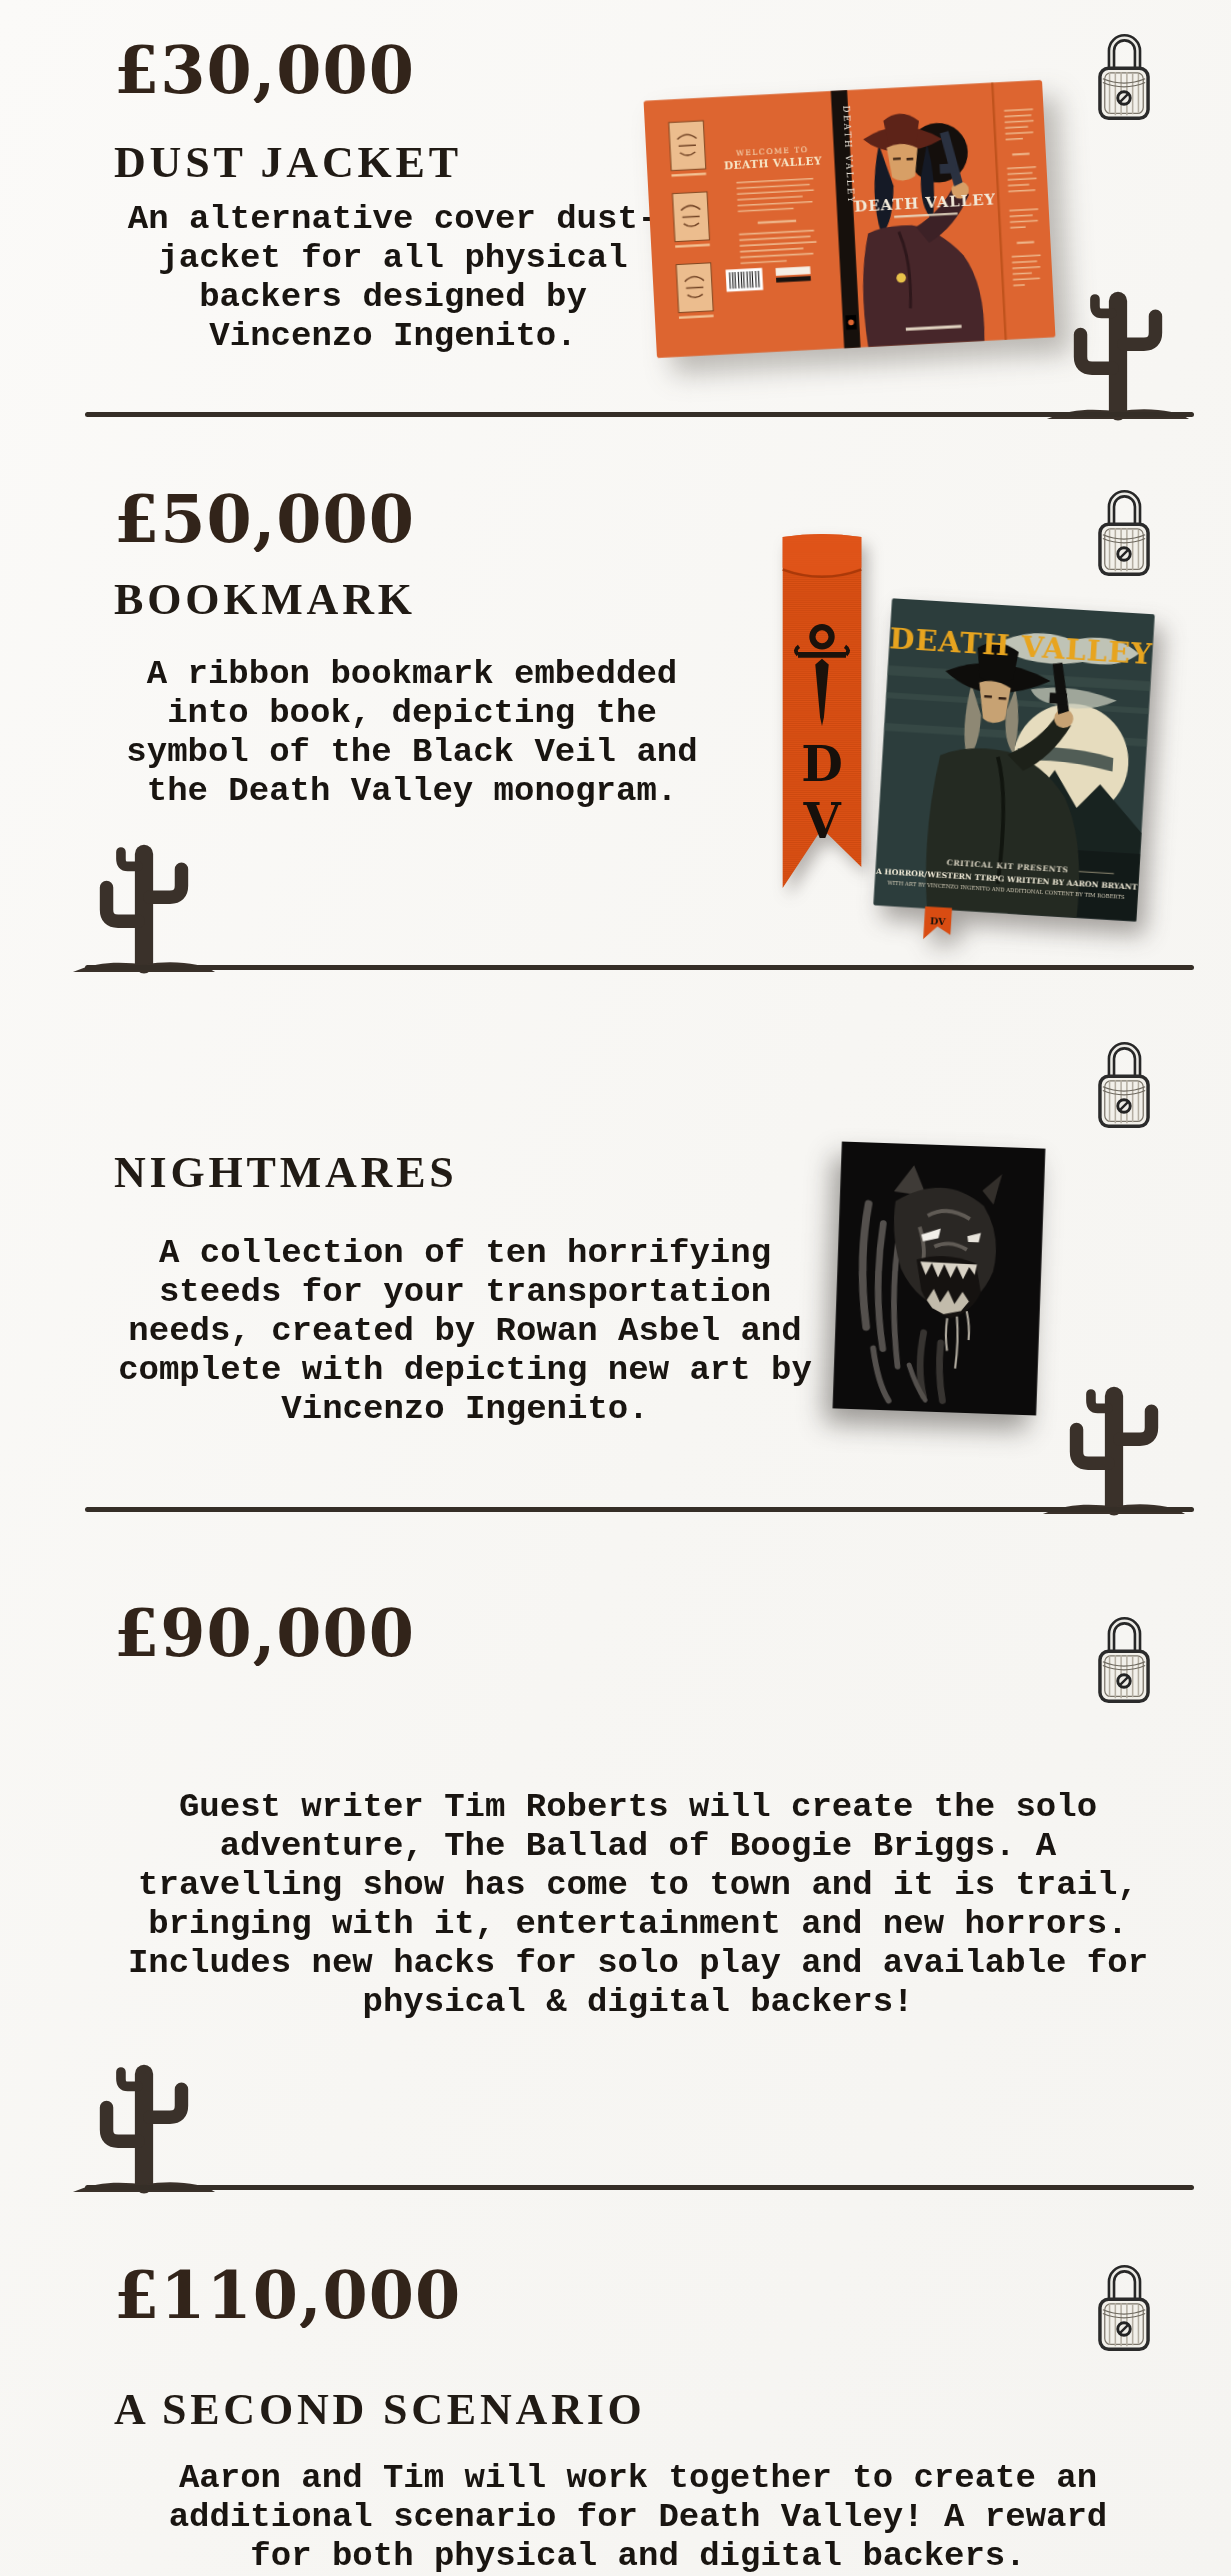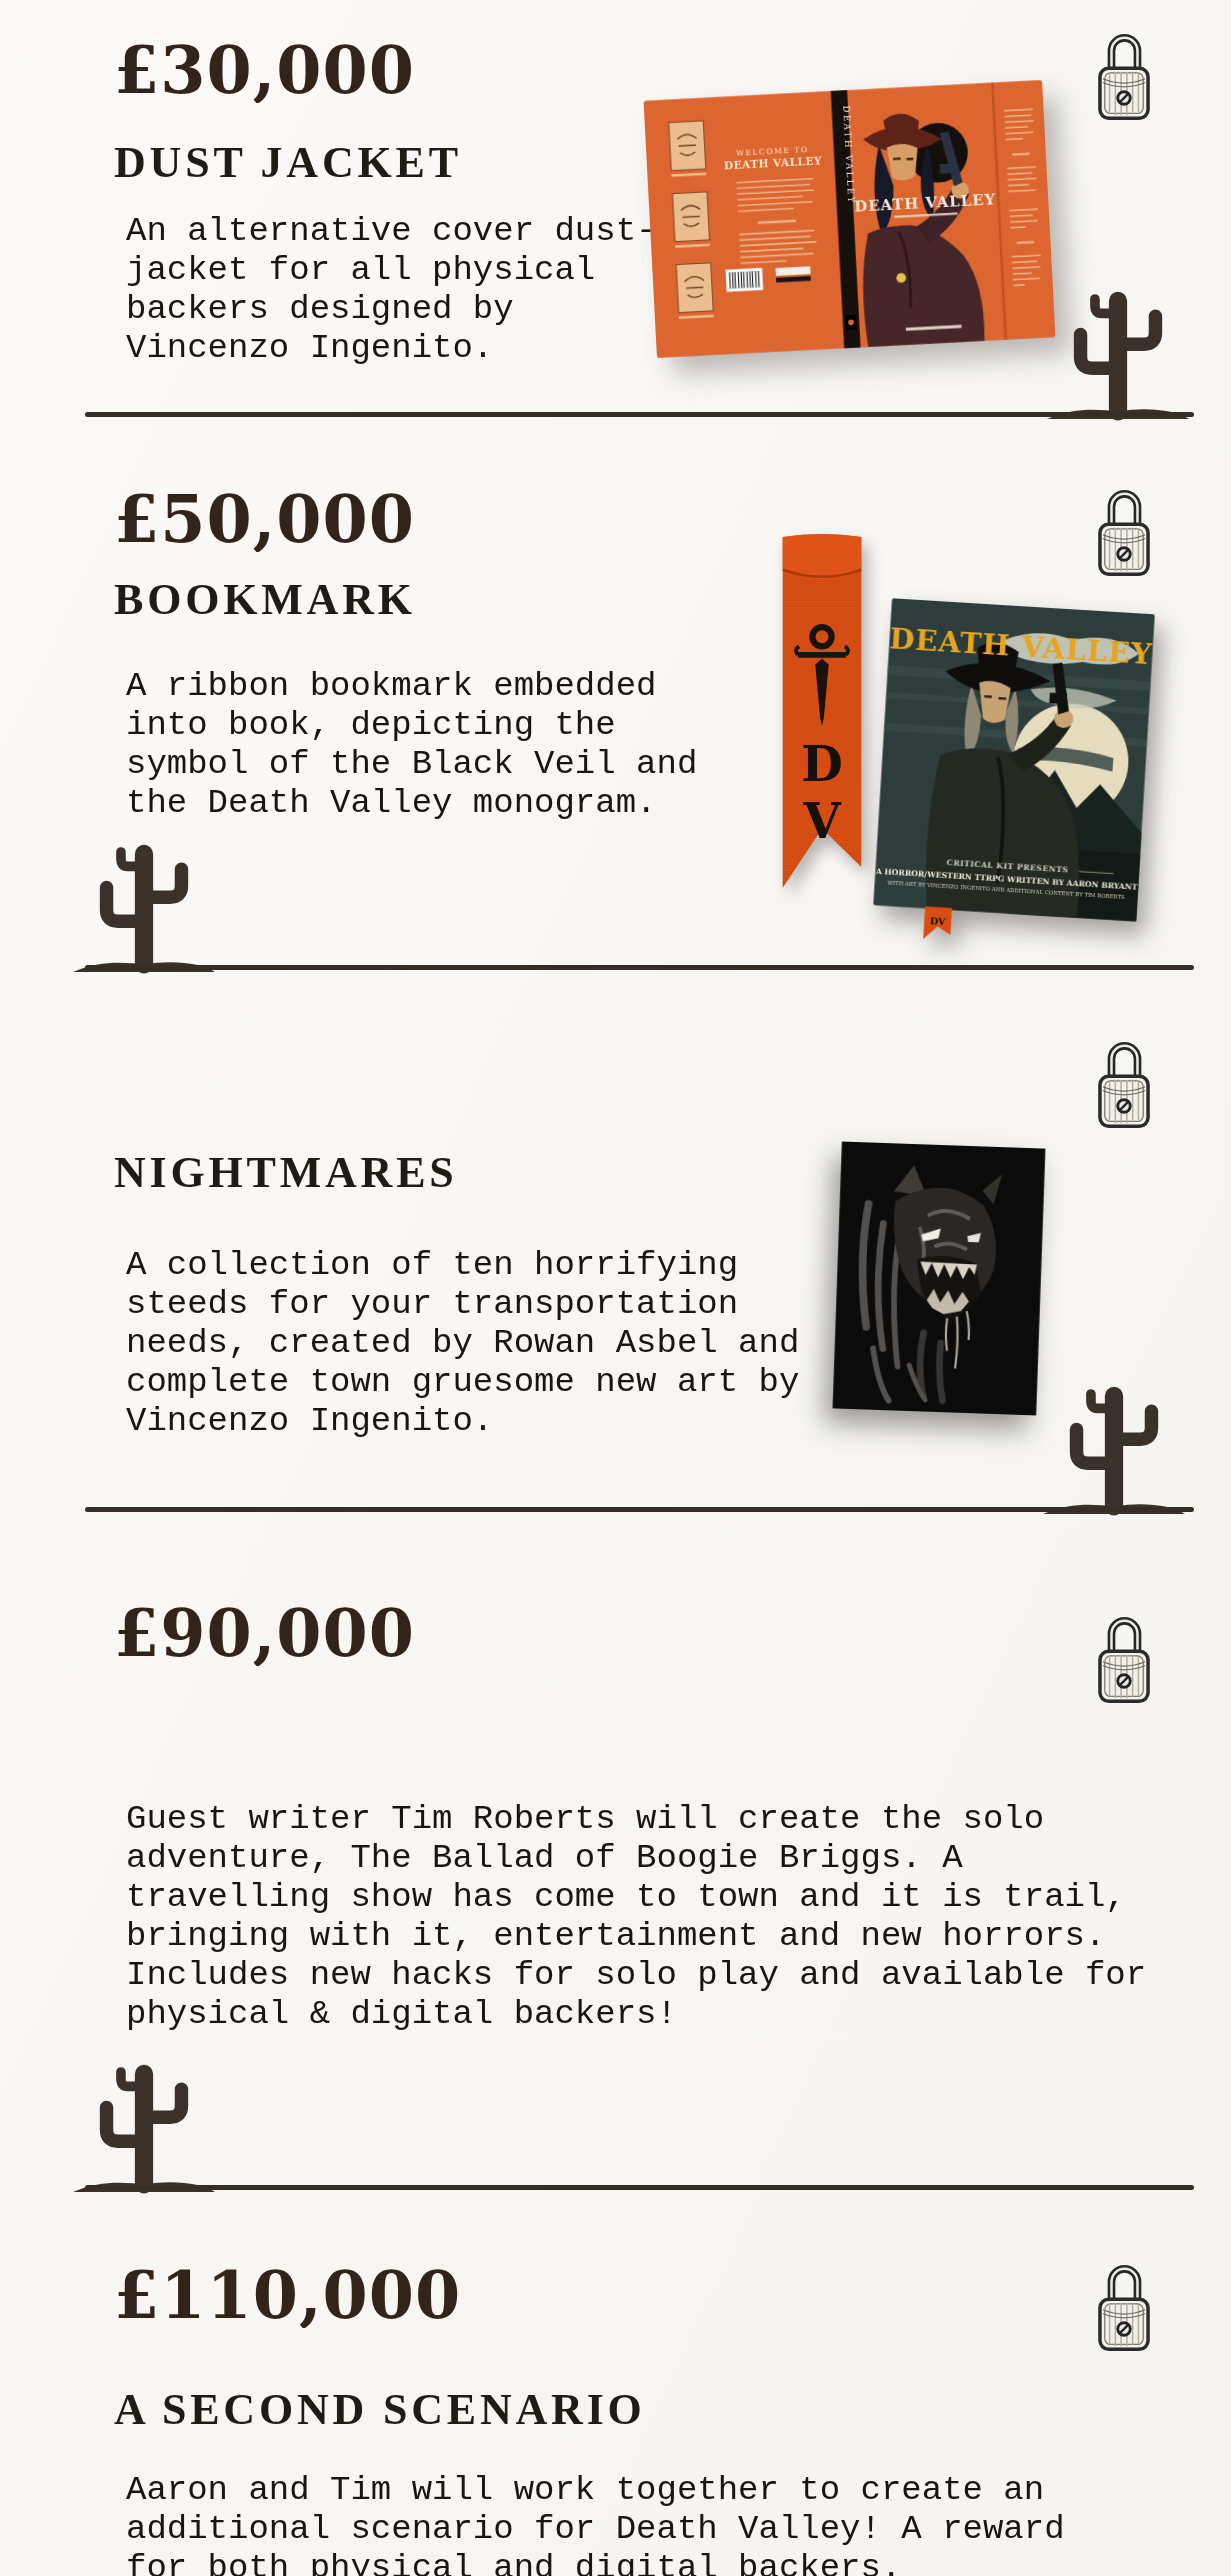--- a/index.html
+++ b/index.html
@@ -26,24 +26,25 @@
       background-size:10.6px 11.5px,12.5px 13.5px,8.7px 10.6px,auto;
       -webkit-background-clip:text;background-clip:text;color:transparent;
     }
   }
   .title{
     position:absolute;left:114px;margin:0;
     font-family:Liberation Serif, serif;font-weight:700;font-size:44px;line-height:1;
     letter-spacing:3.8px;color:#211b15;white-space:nowrap;
   }
   .desc{
-    position:absolute;left:114px;margin:12px;
-    font-family:"Liberation Mono",monospace;font-weight:400;
+    position:absolute;left:114px;margin:0;
+    font-family:"Liberation Mono",monospace;font-weight:700;
     font-size:34px;line-height:39px;color:#191511;
     white-space:pre-line;
+    text-align:center;
   }
   .lock{position:absolute;left:1093px;width:62px;height:102px;}
   .cactus{position:absolute;width:154px;height:146px;bottom:1.9px;}
   .cactus.right-side{left:1041px;}
   .cactus.left-side{left:67px;}
   .divider{position:absolute;left:85px;right:37px;bottom:5.8px;height:4.8px;background:#352e27;border-radius:2.9px;}
   .artwrap{position:absolute;}
   .artwrap svg{display:block;width:100%;height:100%;}
   #jacket-wrap{left:650px;top:90px;width:399px;height:258px;transform:rotate(-3deg);}
   #jacket-wrap svg{filter:drop-shadow(15.4px 17.3px 13.5px rgba(60,52,45,.32));}
@@ -261,21 +262,21 @@
   </section>
 
   <section class="tier" style="height:542px">
     <svg class="lock" style="top:53px" viewBox="0 0 64 106">
         <use href="#sym-lock"></use>
       </svg>
     <h2 class="title" style="top:175px">NIGHTMARES</h2>
     <p class="desc" style="top:258px;width:702px">A collection of ten horrifying
 steeds for your transportation
 needs, created by Rowan Asbel and
-complete town gruesome new art by
+complete with depicting new art by
 Vincenzo Ingenito.</p>
 
     <div class="artwrap" id="nightmare-wrap">
       <svg viewBox="0 0 212 278">
         <rect width="212" height="278" fill="#0c0b0b"></rect>
         <g stroke="#8f8a84" stroke-linecap="round" fill="none" opacity="0.55">
           <path d="M30 64 Q21 124 32 192" stroke-width="8"></path>
           <path d="M46 84 Q38 152 50 214" stroke-width="7"></path>
           <path d="M62 104 Q56 162 66 232" stroke-width="6"></path>
           <path d="M40 214 Q46 250 58 268" stroke-width="6"></path>

